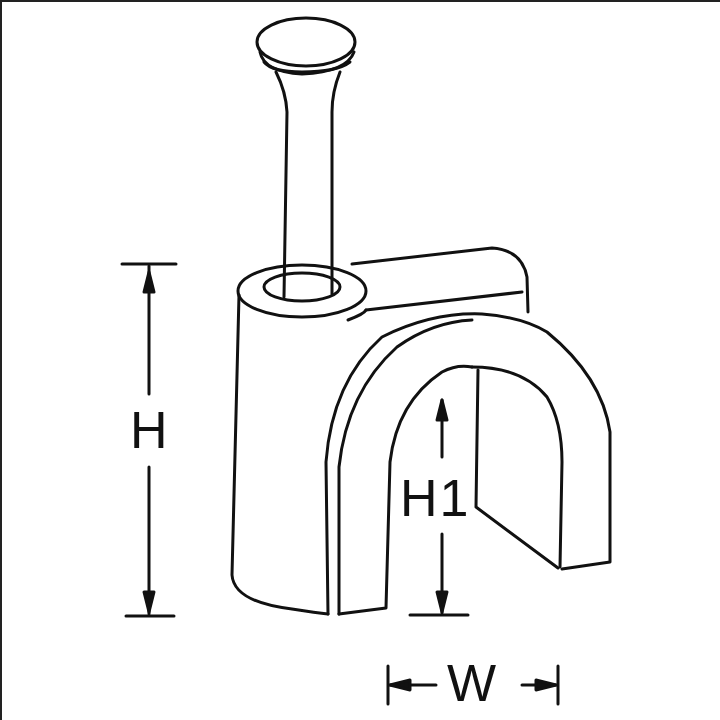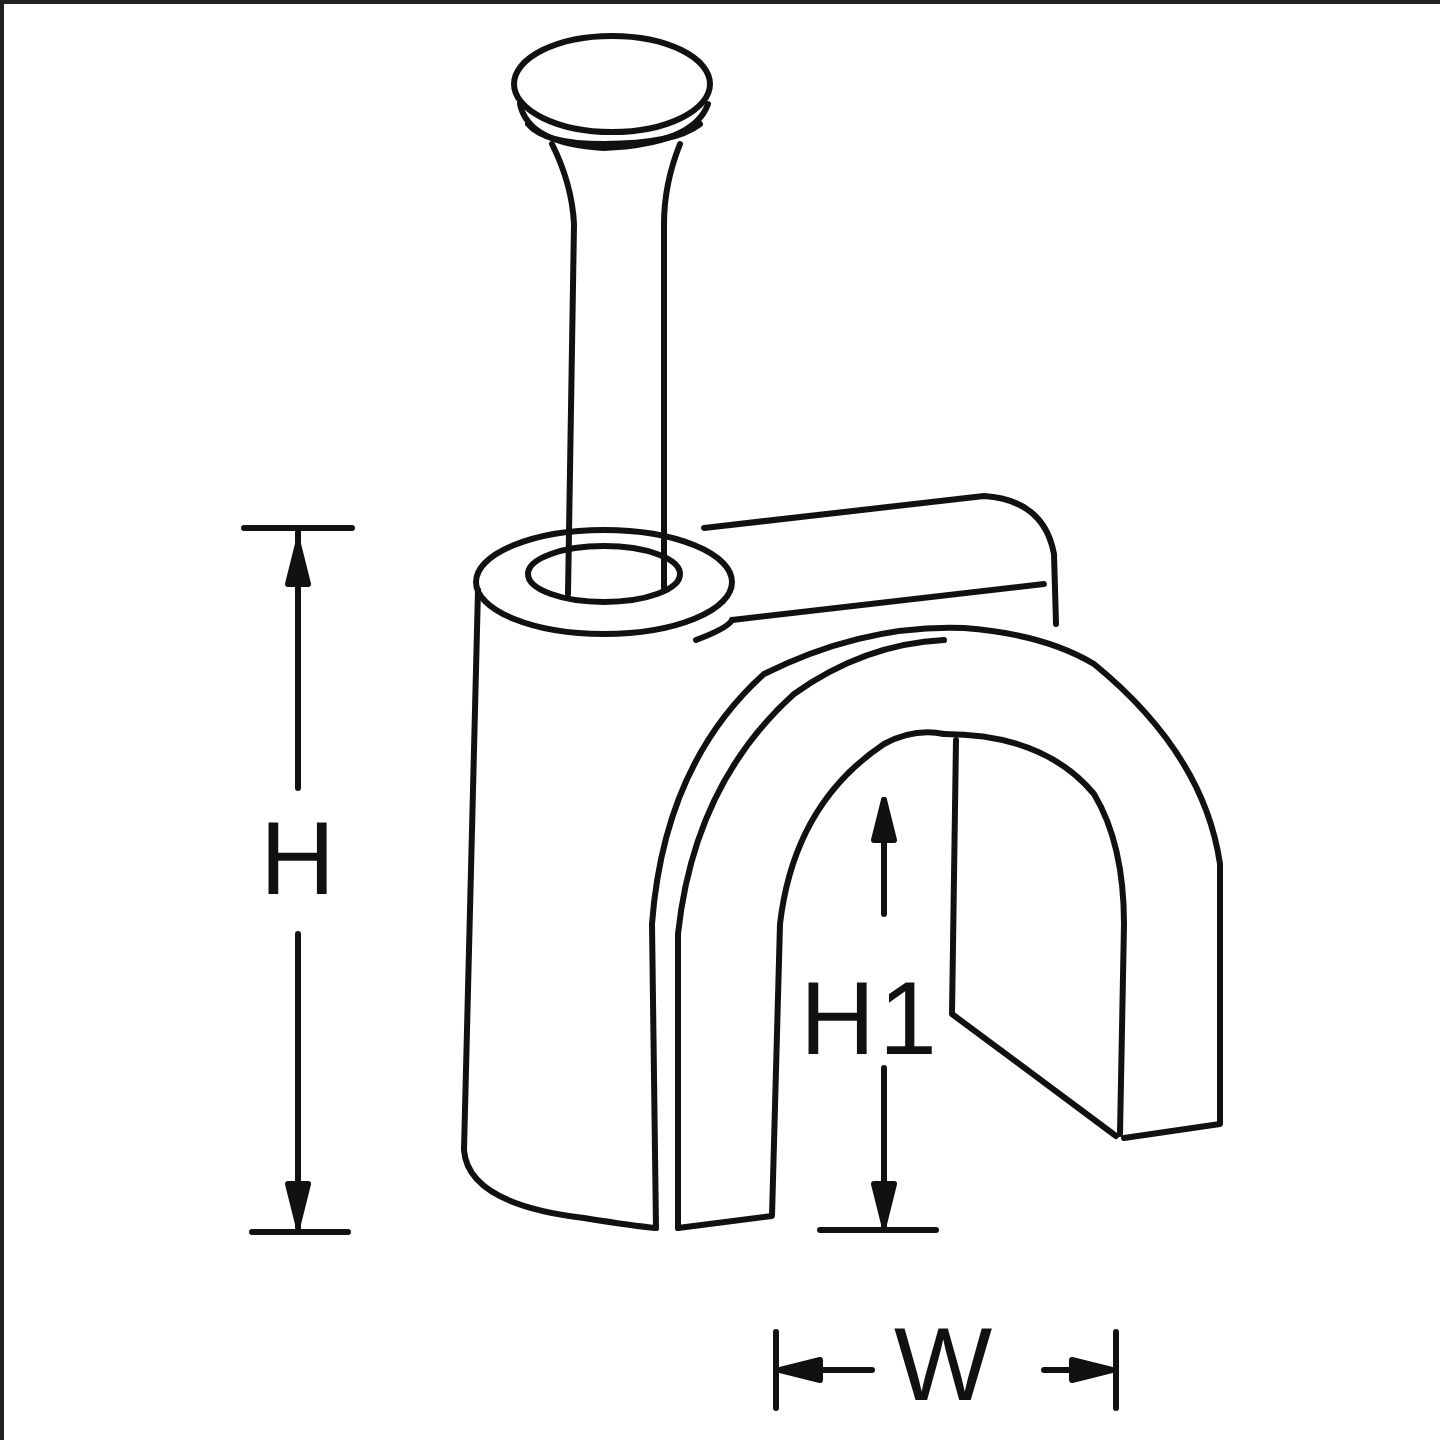--- a/index.html
+++ b/index.html
@@ -72,15 +72,15 @@
       <line x1="386" y1="664" x2="386" y2="702"></line>
       <line x1="556" y1="664" x2="556" y2="702"></line>
       <line x1="388" y1="683" x2="434" y2="683"></line>
       <line x1="520" y1="683" x2="554" y2="683"></line>
       <path d="M408 678 L388 683 L408 688 Z" fill="#111"></path>
       <path d="M534 678 L554 683 L534 688 Z" fill="#111"></path>
     </g>
   </svg>
 
   <span class="lbl" style="left:128px; top:402px;">H</span>
-  <span class="lbl" style="left:398px; top:470px; letter-spacing:2px;margin-top:12px;">H1</span>
+  <span class="lbl" style="left:398px; top:470px; letter-spacing:2px;">H1</span>
   <span class="lbl" style="left:445px; top:655px;">W</span>
 </div>
 
 </body></html>

